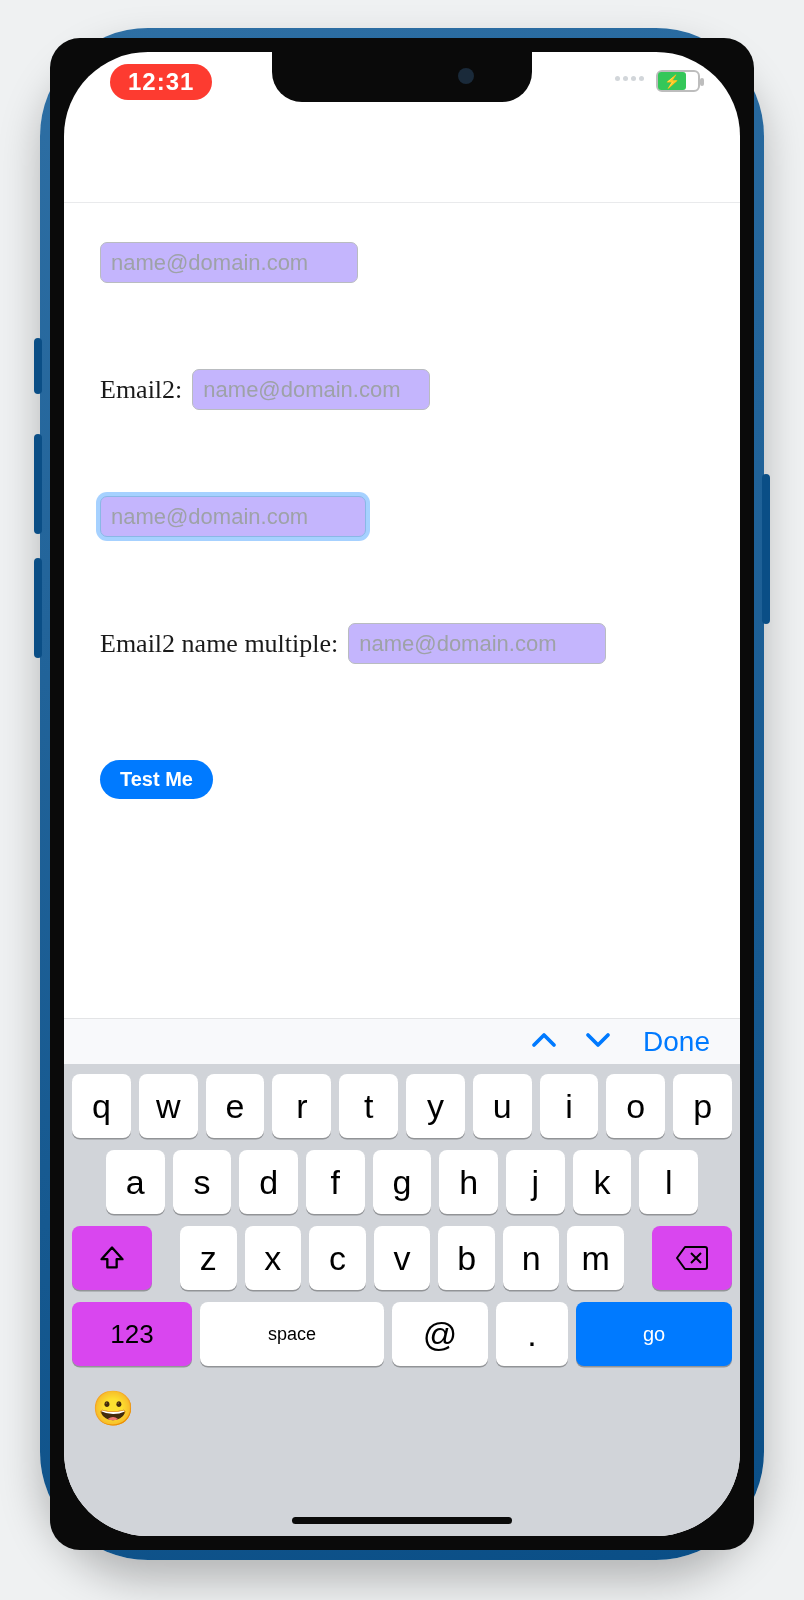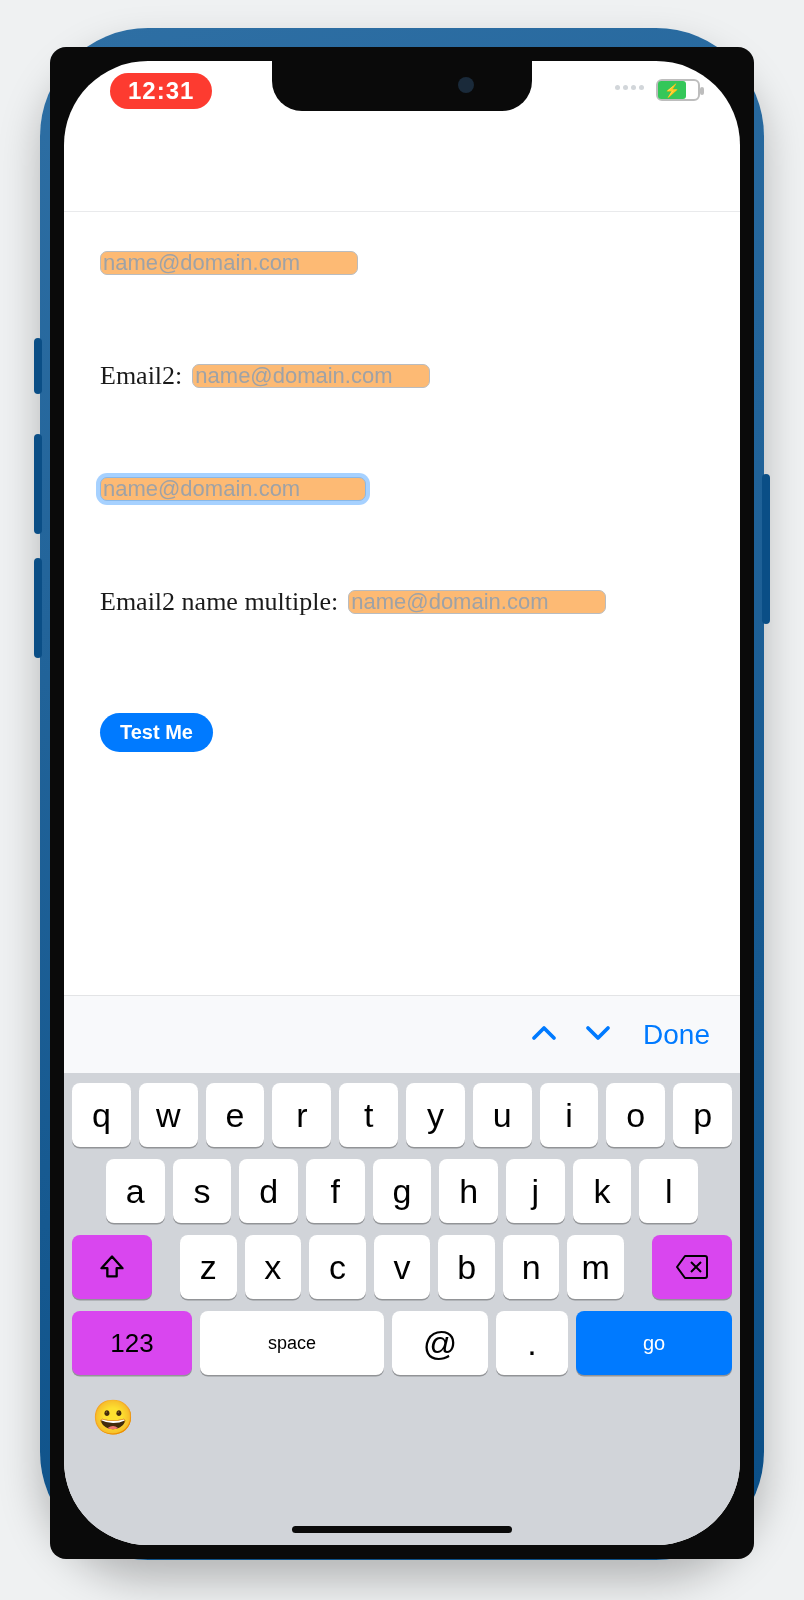--- a/index.html
+++ b/index.html
@@ -12,22 +12,22 @@
   }
   
   .frame {
     position:absolute; left:40px; top:28px; width:724px; height:1532px;
     border-radius:108px;
     background:linear-gradient(160deg,#2e6fa4,#0a4e86);
     padding:10px;
     box-shadow:0 20px 40px rgba(0,0,0,0.25);
   }
   .frame-inner {
-    width:100%; height:100%; border-radius:16px;
-    background:#0a0a0a; padding:14px;margin-top:9px;
+    width:100%; height:100%; border-radius:30px;
+    background:#0a0a0a; padding:14px;
   }
   .screen {
     width:100%; height:100%; border-radius:84px;
     background:#ffffff; position:relative; overflow:hidden;
   }
   
   .sbtn { position:absolute; background:#0a4e86; border-radius:4px; }
   .sbtn.sil { left:-6px; top:310px; width:8px; height:56px; }
   .sbtn.vu  { left:-6px; top:406px; width:8px; height:100px; }
   .sbtn.vd  { left:-6px; top:530px; width:8px; height:100px; }
@@ -79,39 +79,39 @@
     font-family: Georgia, "Times New Roman", serif;
     color:#1a1a1a;
   }
   .row { margin-bottom:86px; }
   .row label { font-size:26px; }
   .row.stack label { display:block; margin-bottom:8px; }
   .row.inline { display:flex; align-items:center; flex-wrap:wrap; gap:10px; }
   input.txt {
     font-family: -apple-system, Arial, sans-serif;
     font-size:22px; color:#333;
-    padding:4px 2px; height:24px;
+    padding:4px 10px; height:41px;
     border:1px solid #b9bcc0; border-radius:7px;
-    background:#fdba74;
+    background:#c4b5fd;
   }
   input.txt::placeholder { color:#9ea2a7; }
   input.txt.focused {
     border:1px solid #8ab8e6;
     box-shadow:0 0 0 4px rgba(0,122,255,0.35);
     outline:none;
   }
   .btn {
     font-family: -apple-system, Arial, sans-serif;
     background:#007aff; color:#fff; border:none; font-size:20px; font-weight:700;
     padding:8px 20px; border-radius:20px;
     margin-top:10px;
   }
   
   .accessory {
-    position:absolute; left:0; right:0; bottom:472px; height:78px;
+    position:absolute; left:0; right:0; bottom:472px; height:46px;
     background:#f8f9fb; border-top:1px solid #e3e4e6;
     display:flex; align-items:center; justify-content:flex-end;
     padding:0 30px; gap:30px;
   }
   .acc-nav { display:flex; gap:24px; }
   .acc-nav svg { width:30px; height:30px; stroke:#007aff; stroke-width:3; fill:none; stroke-linecap:round; stroke-linejoin:round; }
   .done { color:#007aff; font-size:28px; font-family:-apple-system, Arial, sans-serif;}
   
   .kbd {
     position:absolute; left:0; right:0; bottom:0; height:472px;

